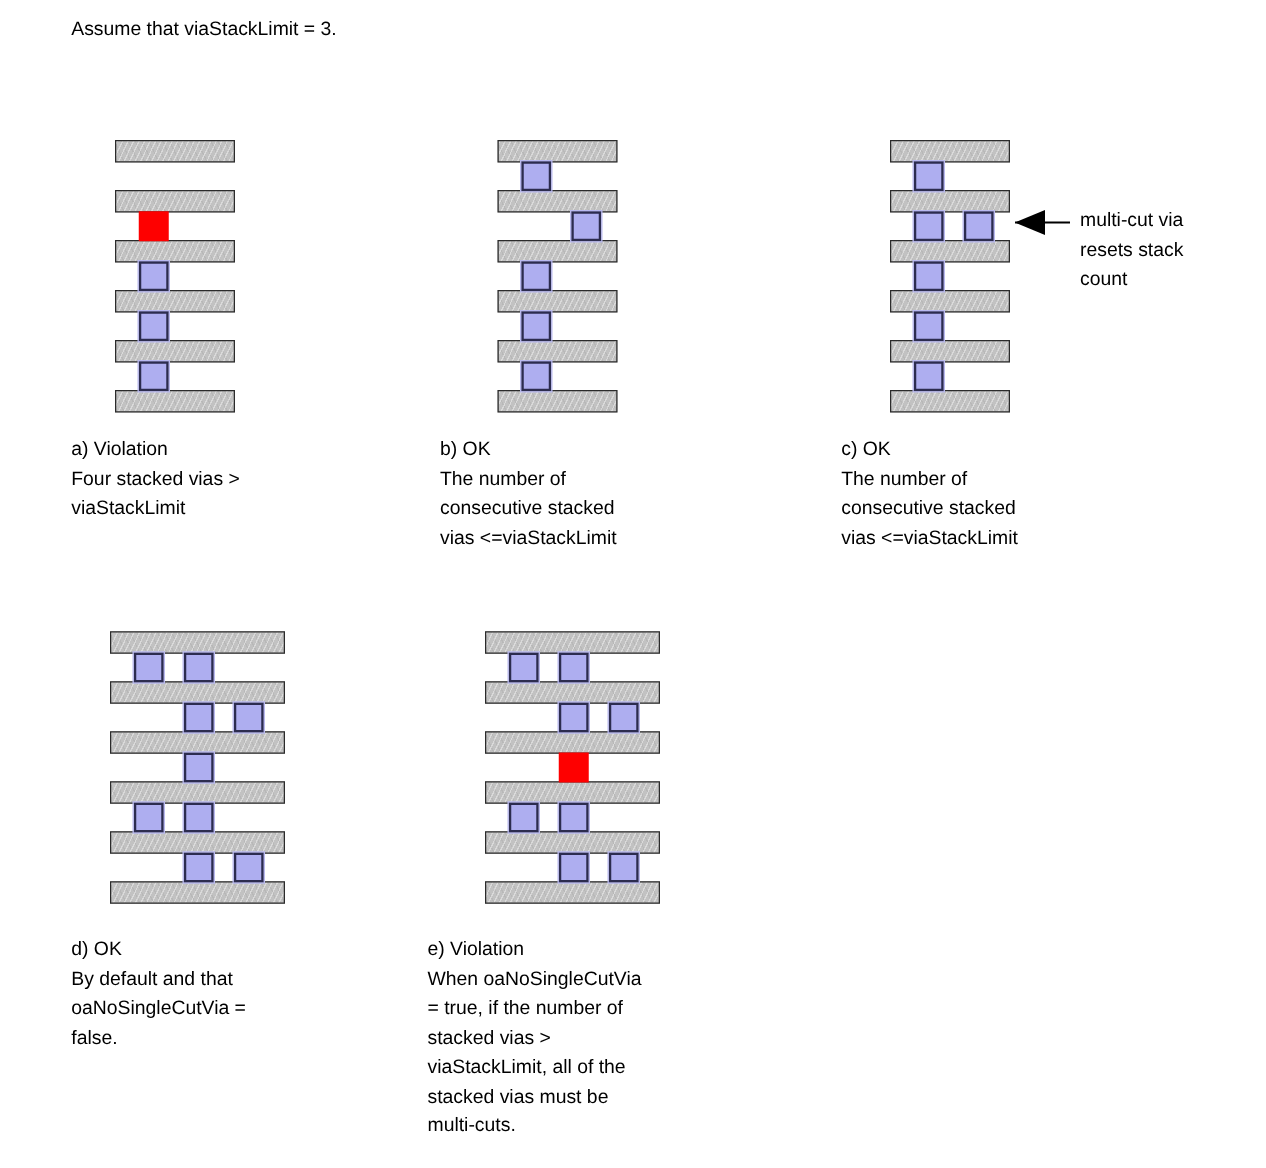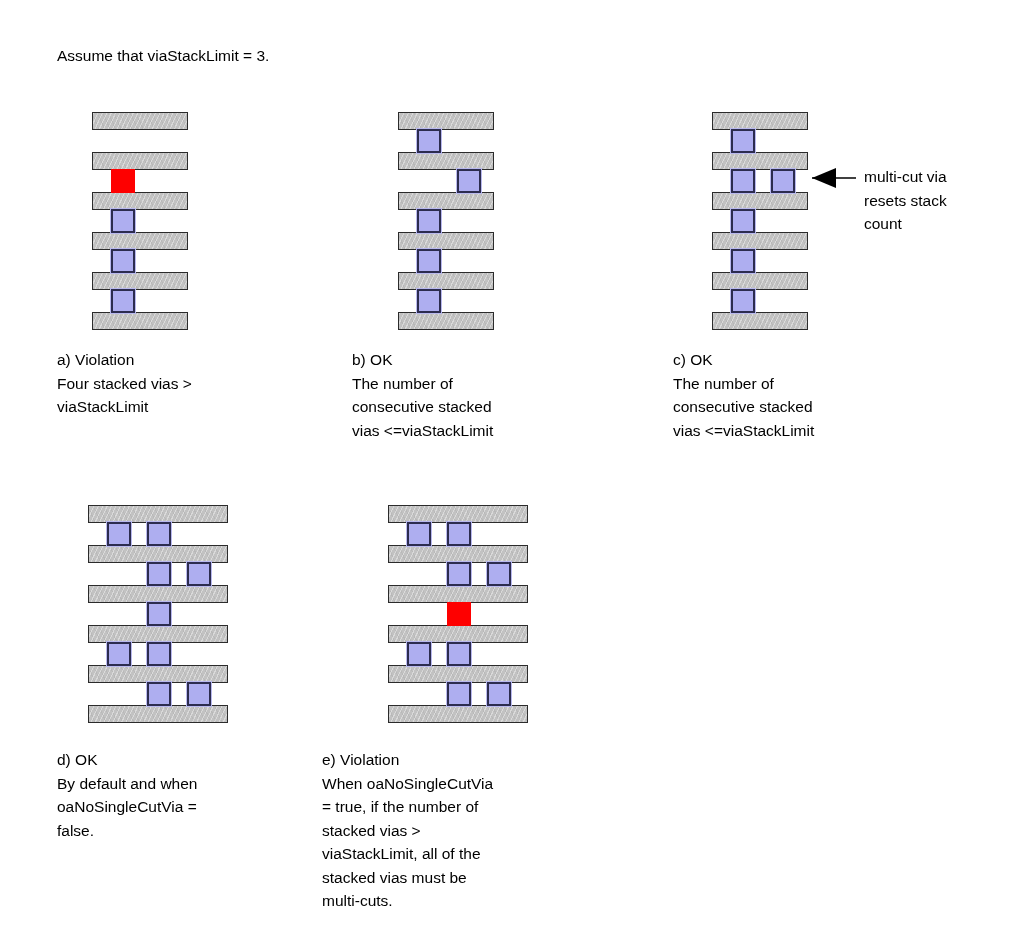--- a/index.html
+++ b/index.html
@@ -17,21 +17,20 @@
   }
 
   
   .headline {
     position: absolute;
     left: 57px;
     top: 14px;
     font-size: 15.5px;
     line-height: 20px;
     white-space: nowrap;
-    margin-top: 32px;
   }
 
   
   .panel { position: absolute; }
 
   .stack {
     position: absolute;
     left: 0;
     top: 0;
   }
@@ -199,22 +198,22 @@
 viaStackLimit</div>
 <div class="caption" style="left:352px; top:348px;">b) OK
 The number of
 consecutive stacked
 vias &lt;=viaStackLimit</div>
 <div class="caption" style="left:673px; top:348px;">c) OK
 The number of
 consecutive stacked
 vias &lt;=viaStackLimit</div>
 <div class="caption" style="left:57px;  top:748px;">d) OK
-By default and when
+By default and that
 oaNoSingleCutVia =
 false.</div>
-<div class="caption" style="left:322px; top:748px;">e) Violation
+<div class="caption" style="left:342px; top:748px;">e) Violation
 When oaNoSingleCutVia
 = true, if the number of
 stacked vias &gt;
 viaStackLimit, all of the
 stacked vias must be
 multi-cuts.</div>
 
 </body></html>

